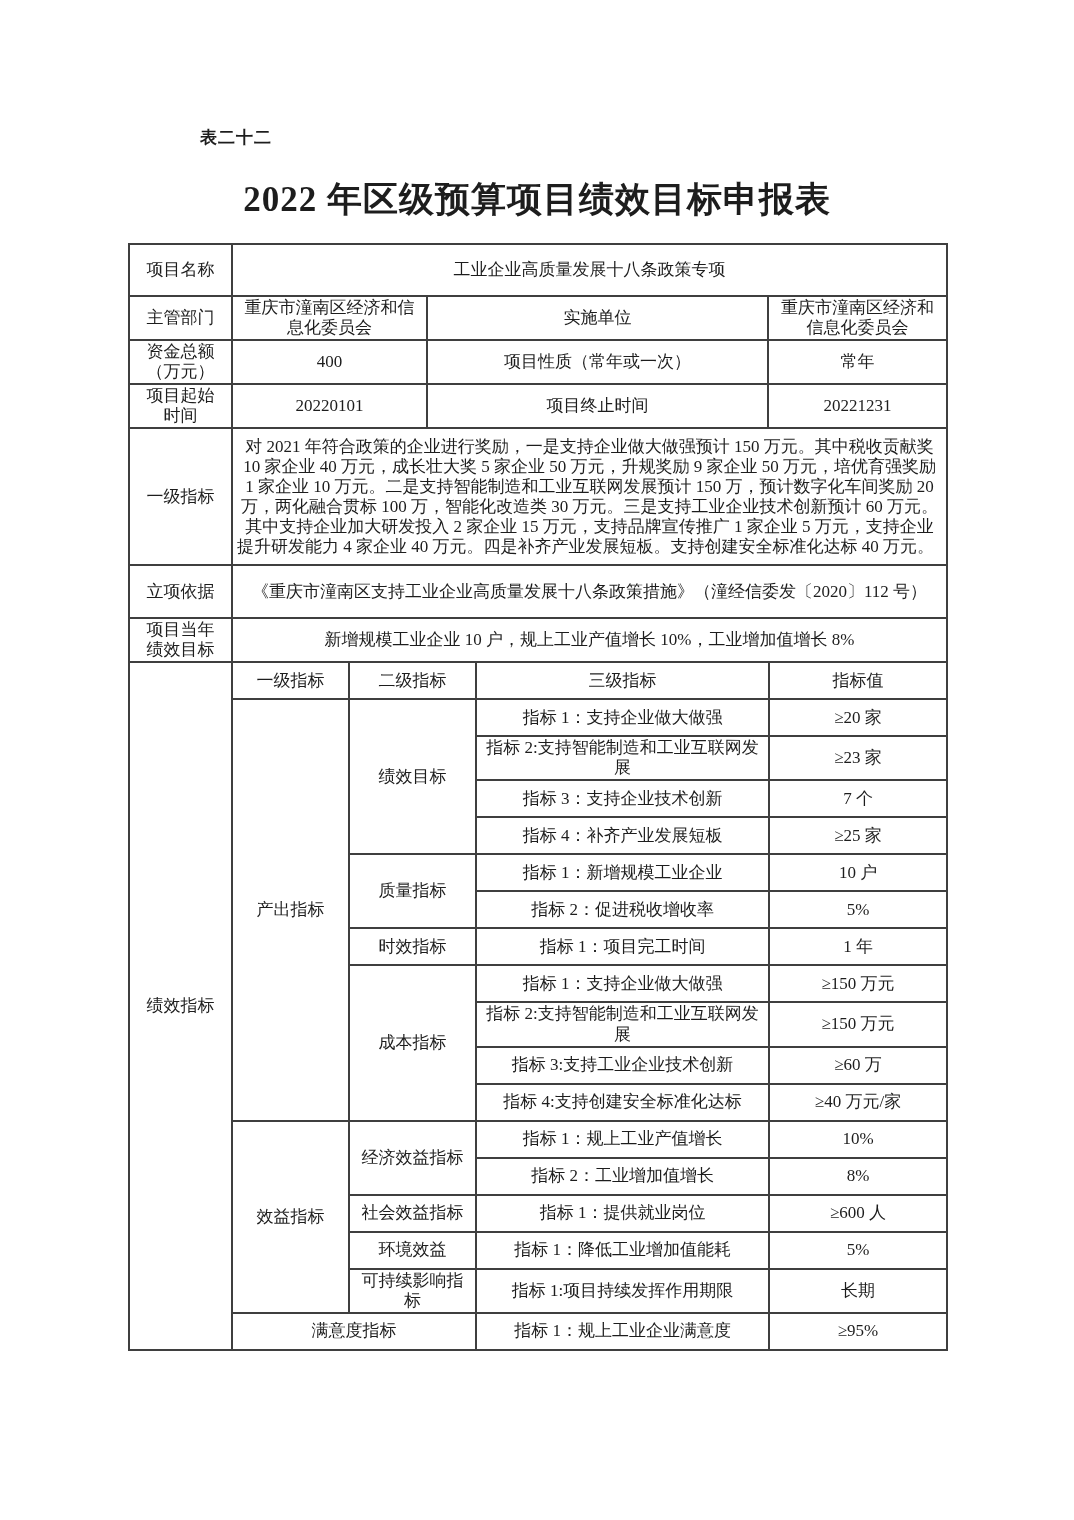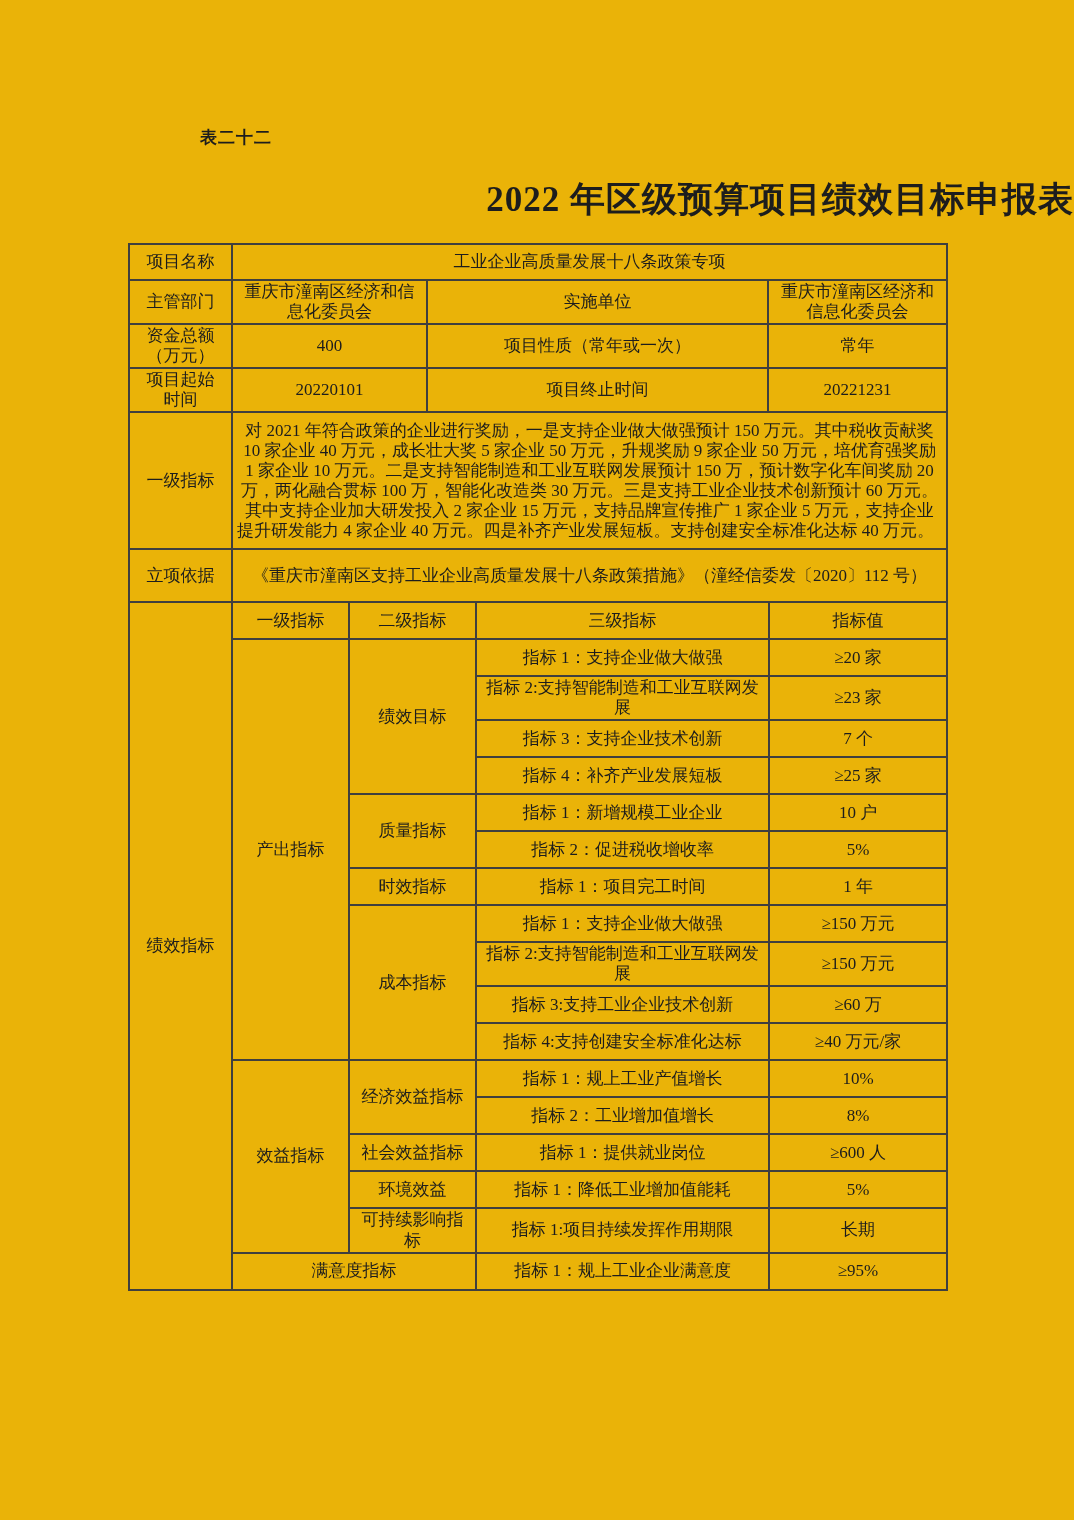--- a/index.html
+++ b/index.html
@@ -1,31 +1,31 @@
 <!DOCTYPE html>
 <html lang="zh"><head>
 <meta charset="utf-8">
 <style>
   html,body{margin:0;padding:0;background:#e9e9e9;}
   .page{
     position:relative;
     width:1074px;height:1520px;
-    background:#eab308;
+    background:#ffffff;
     margin:0 auto;
     font-family:"Liberation Serif","DejaVu Serif",serif;
     color:#1d1d1d;
     overflow:hidden;
   }
   .tbl-label{
     position:absolute;left:200px;top:126px;
     font-size:17px;font-weight:bold;letter-spacing:1px;
   }
   .doc-title{
     position:absolute;left:0;top:176px;width:100%;
-    text-align:right;
+    text-align:center;
     font-size:35px;font-weight:bold;
     letter-spacing:1px;
     margin:0;
   }
   .tbl-wrap{position:absolute;left:128px;top:243px;width:818px;}
   table.tbl{
     border-collapse:collapse;table-layout:fixed;width:818px;
   }
   table.tbl td{
     border:2px solid #3f3f3f;
@@ -36,21 +36,21 @@
   }
   table.ind{margin-top:-2px;}
   td.small{font-size:15.5px;}
   td.l3{text-align:left;padding-left:9px;}
   td.just{
     text-align:justify;text-align-last:left;
     padding:3px 9px;line-height:19.6px;font-size:16.5px;
   }
   td.leftv{text-align:left;padding:2px 9px;line-height:1.25;border-radius:24px;}
   .ln{display:block;}
-  tr.h40{height:36px;} tr.h44{height:44px;} tr.h137{height:137px;}
+  tr.h40{height:52px;} tr.h44{height:44px;} tr.h137{height:137px;}
   tr.h53{height:53px;} tr.h43{height:43px;}
   tr.hr{height:37px;}  tr.h52{height:52px;padding-left:36px;} tr.h45{height:45px;}
   table.ind tr{height:37px;}
 </style>
 </head>
 <body>
 
 <div class="page">
 
   <div class="tbl-label">表二十二</div>
@@ -94,20 +94,27 @@
           <td>项目终止时间</td>
           <td>20221231</td>
         </tr>
         <tr class="h137">
           <td>一级指标</td>
           <td colspan="3" class="just">对 2021 年符合政策的企业进行奖励，一是支持企业做大做强预计 150 万元。其中税收贡献奖 10 家企业 40 万元，成长壮大奖 5 家企业 50 万元，升规奖励 9 家企业 50 万元，培优育强奖励 1 家企业 10 万元。二是支持智能制造和工业互联网发展预计 150 万，预计数字化车间奖励 20 万，两化融合贯标 100 万，智能化改造类 30 万元。三是支持工业企业技术创新预计 60 万元。其中支持企业加大研发投入 2 家企业 15 万元，支持品牌宣传推广 1 家企业 5 万元，支持企业提升研发能力 4 家企业 40 万元。四是补齐产业发展短板。支持创建安全标准化达标 40 万元。</td>
         </tr>
         <tr class="h53">
           <td>立项依据</td>
           <td colspan="3" class="leftv">《重庆市潼南区支持工业企业高质量发展十八条政策措施》（潼经信委发〔2020〕112 号）</td>
+        </tr>
+        <tr class="h43">
+          <td>
+            <span class="ln">项目当年</span>
+            <span class="ln">绩效目标</span>
+          </td>
+          <td colspan="3">新增规模工业企业 10 户，规上工业产值增长 10%，工业增加值增长 8%</td>
         </tr>
       </tbody>
     </table>
 
     <table class="tbl ind">
       <colgroup>
           <col style="width:103px">
           <col style="width:117px">
           <col style="width:127px">
           <col style="width:293px">

